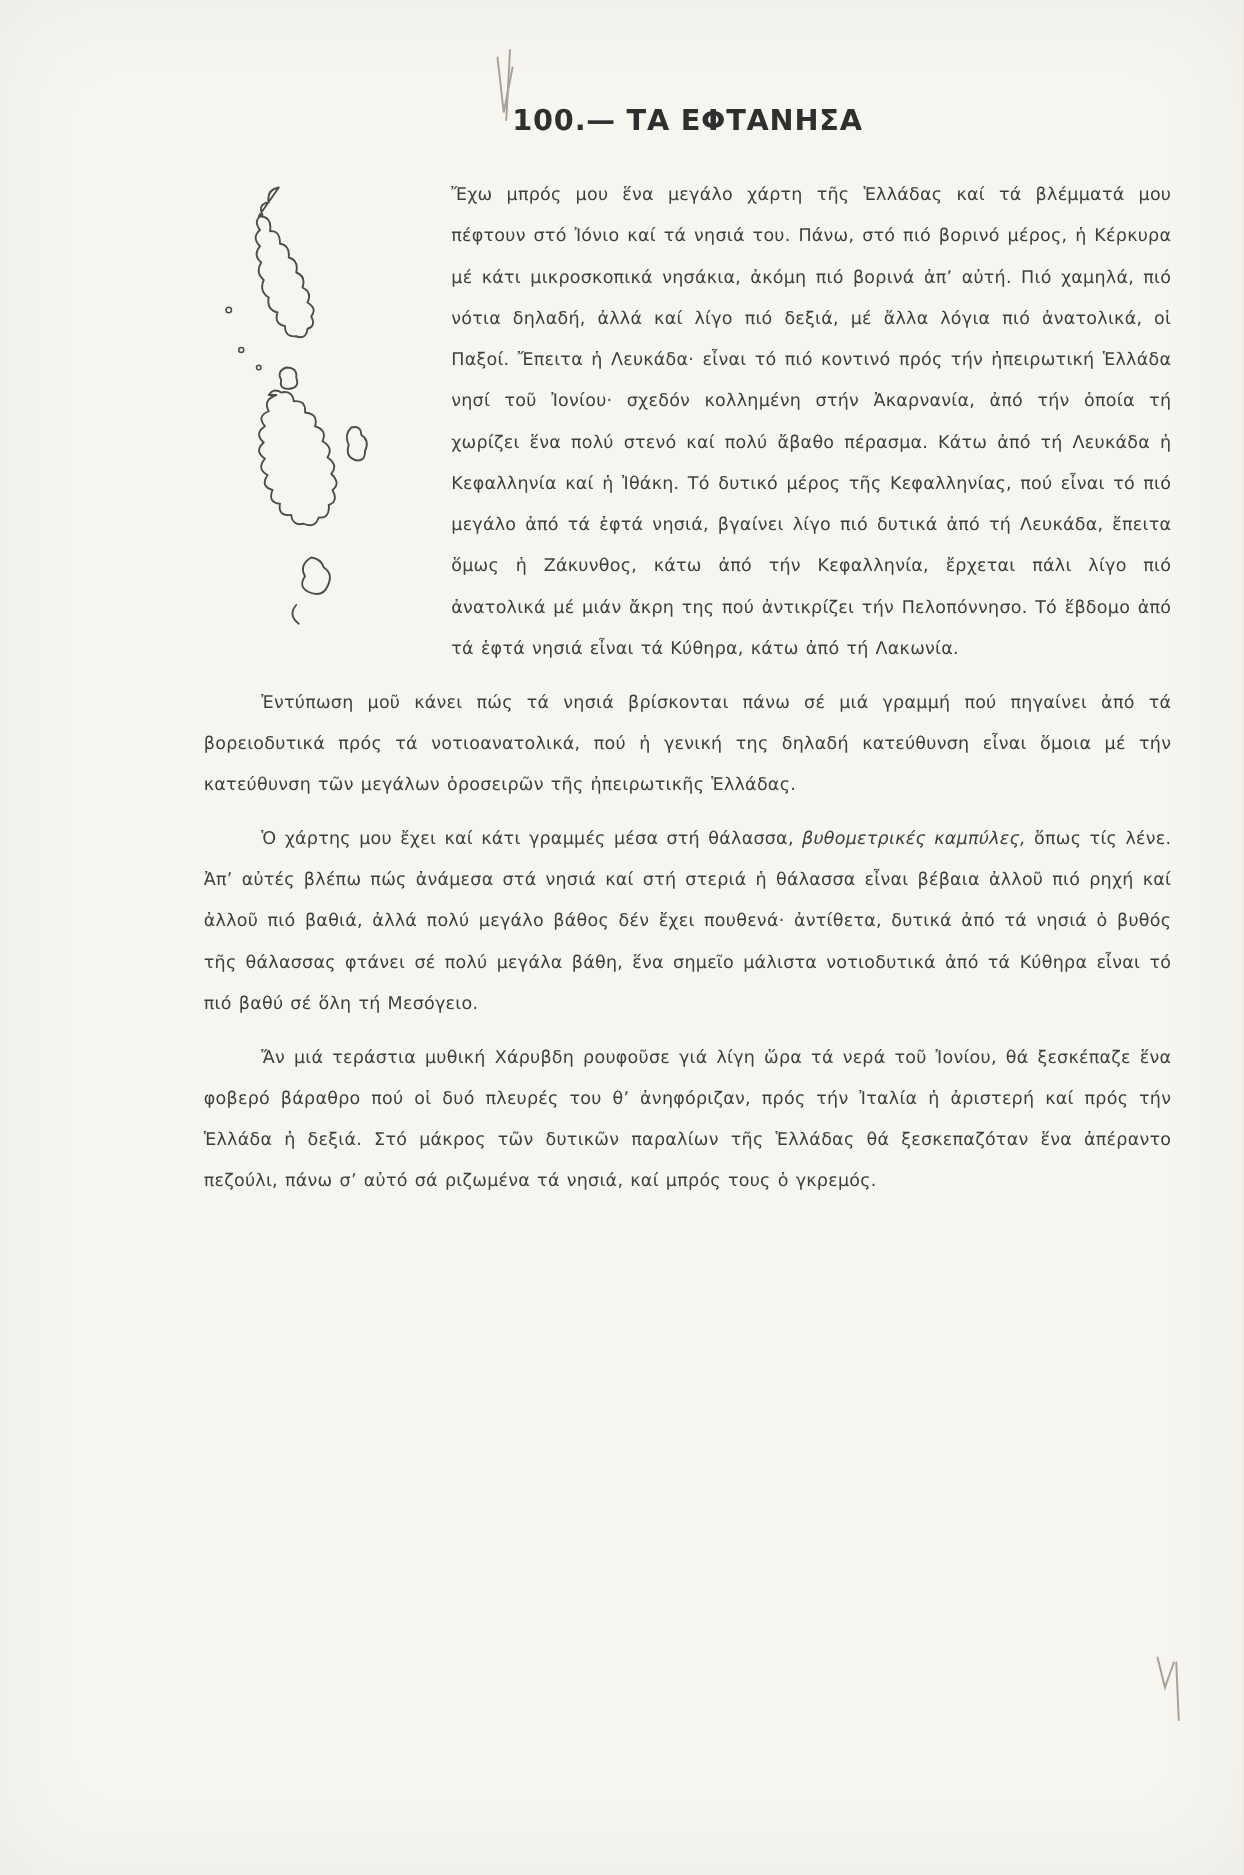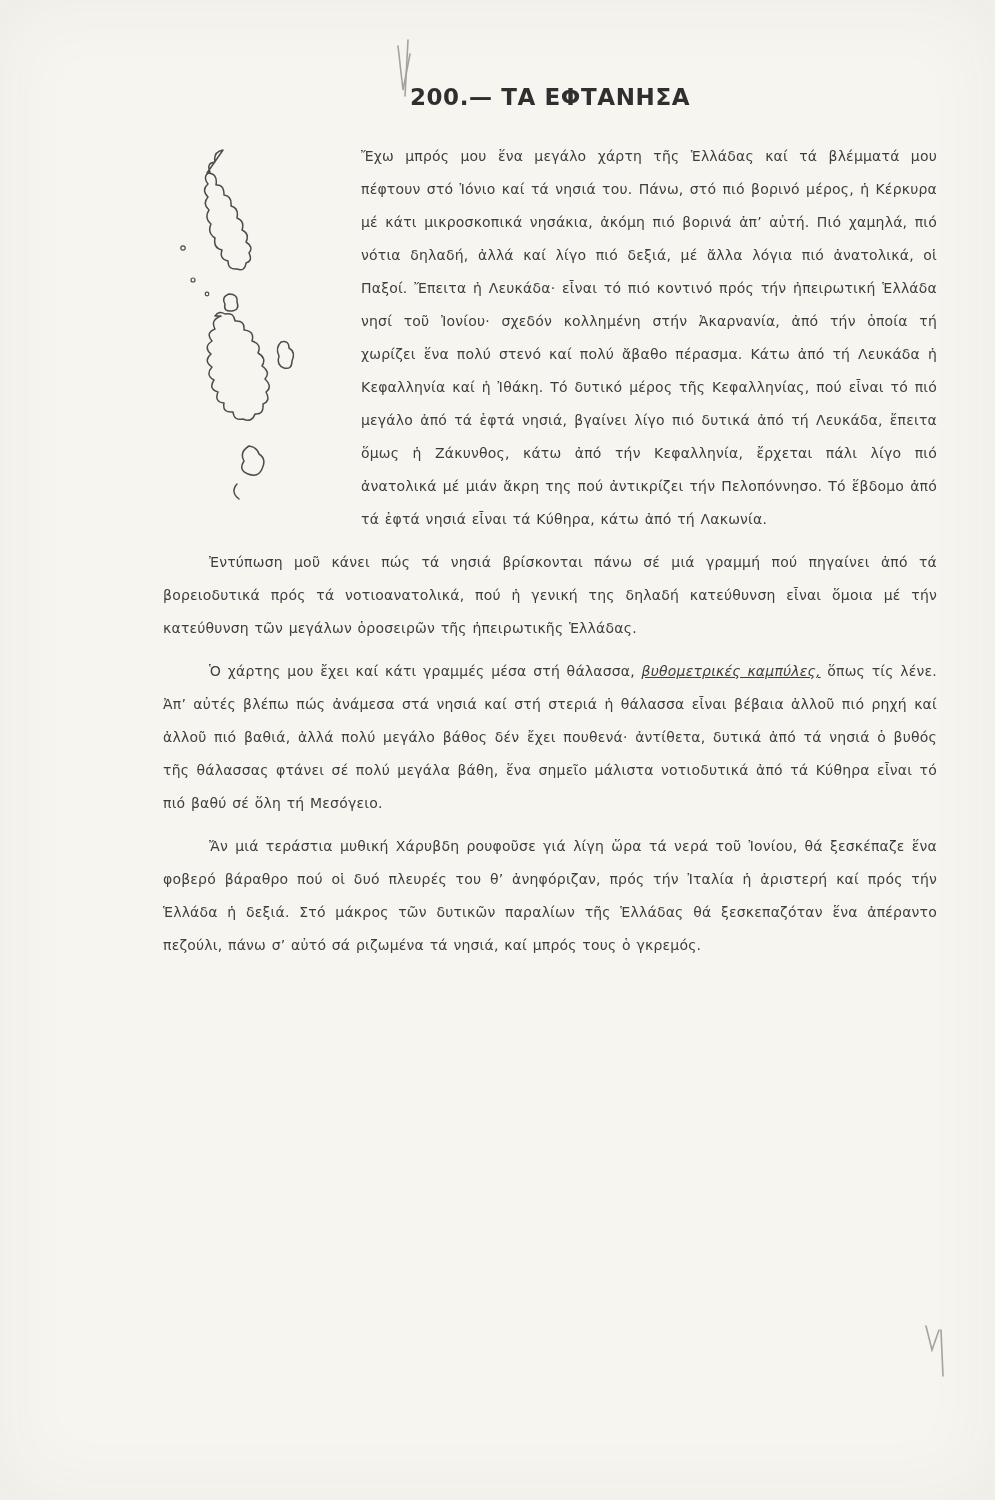--- a/index.html
+++ b/index.html
@@ -53,21 +53,21 @@
   .map-figure circle { stroke-width: 1.2; }
   p.body-par {
     margin: 0 0 10px 0;
     font-size: 14px;
     line-height: 33px;
     text-align: justify;
     letter-spacing: 0.2px;
     word-spacing: 1px;
   }
   p.indented { text-indent: 46px; }
-  .italic-phrase { font-style: italic; text-decoration: underline; }
+  .italic-phrase { font-style: italic; }
   .pencil-mark {
     position: absolute;
     pointer-events: none;
   }
   .pencil-mark polyline, .pencil-mark line {
     fill: none;
     stroke: #a5a29a;
     stroke-width: 1.6;
     stroke-linecap: round;
   }
@@ -82,21 +82,21 @@
     <line x1="20" y1="2" x2="17" y2="58"></line>
   </svg>
 
   <svg class="pencil-mark" style="left:920px; top:1320px;" width="30" height="62" viewBox="0 0 30 62">
     <polyline points="6,6 12,30 19,10"></polyline>
     <line x1="21" y1="10" x2="23" y2="56"></line>
   </svg>
 
   <div class="text-block">
 
-    <h1 class="page-title">200.— ΤΑ ΕΦΤΑΝΗΣΑ</h1>
+    <h1 class="page-title">100.— ΤΑ ΕΦΤΑΝΗΣΑ</h1>
 
     <div class="map-figure">
       <svg viewBox="0 0 182 368">
 
         <path d="M60,6
           q-10,2 -8,12 q-9,1 -5,10 q-8,4 -2,12 q-7,6 0,13 q-6,7 1,13
           q-5,8 2,14 q-4,9 4,14 q-2,10 7,12 q-3,9 6,11 q0,9 9,8
           q8,3 9,-6 q7,-2 3,-10 q5,-6 -3,-11 q4,-8 -4,-12 q3,-9 -5,-12
           q2,-10 -6,-12 q1,-10 -7,-11 q0,-11 -8,-10 q2,-12 -9,-12 z"></path>
 

